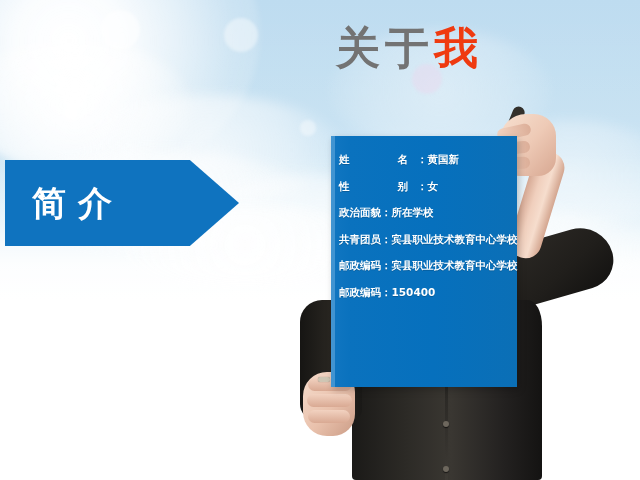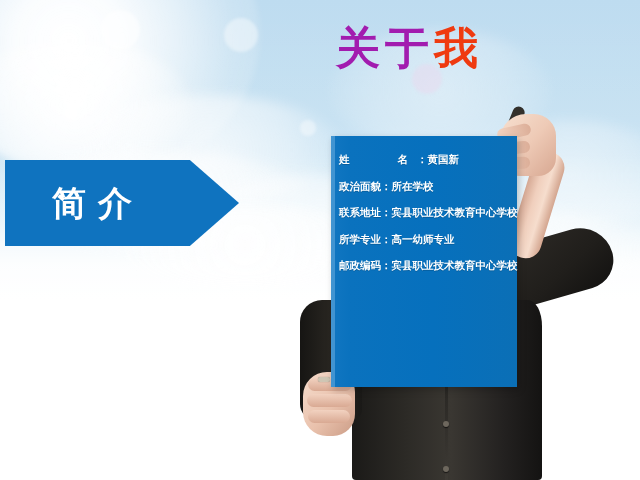--- a/index.html
+++ b/index.html
@@ -73,34 +73,34 @@
   .title {
     position: absolute;
     left: 336px; top: 26px;
     font-size: 44px;
     font-weight: bold;
     letter-spacing: 5px;
     line-height: 1;
     white-space: nowrap;
     font-family: "DejaVu Sans", "Liberation Sans", sans-serif;
   }
-  .title .t-black { color: #a21caf; }
+  .title .t-black { color: #737373; }
   .title .t-accent { color: #ef3a10; }
 
   
   .banner {
     position: absolute;
     left: 5px; top: 160px;
     width: 234px; height: 86px;
     background: #0f73bf;
     clip-path: polygon(0% 0%, 79% 0%, 100% 50%, 79% 100%, 0% 100%);
   }
   .banner-label {
     position: absolute;
-    left: 52px; top: 176px;
+    left: 32px; top: 176px;
     width: 160px;
     font-size: 34px;
     font-weight: bold;
     letter-spacing: 12px;
     color: #ffffff;
     line-height: 54px;
     white-space: nowrap;
   }
 
   
@@ -283,19 +283,20 @@
     <div class="fgl fl1"></div>
     <div class="fgl fl2"></div>
     <div class="fgl fl3"></div>
     <div class="ring"></div>
   </div>
 
   <div class="card"></div>
   <div class="card-edge-left"></div>
   <div class="card-lines" id="card-lines">
       <div class="line"><span class="spaced">姓　　名</span><span>：</span><span>黄国新</span></div>
+      <div class="line"><span class="spaced">性　　别</span><span>：</span><span>女</span></div>
       <div class="line"><span class="lbl-sp">政治面貌</span><span>：</span><span>所在学校</span></div>
-      <div class="line"><span class="lbl-sp">联系地址</span><span>：</span><span>宾县职业技术教育中心学校</span></div>
-      <div class="line"><span class="lbl-sp">所学专业</span><span>：</span><span>高一幼师专业</span></div>
+      <div class="line"><span class="lbl-sp">共青团员</span><span>：</span><span>宾县职业技术教育中心学校</span></div>
       <div class="line"><span class="lbl-sp">邮政编码</span><span>：</span><span>宾县职业技术教育中心学校</span></div>
+      <div class="line"><span class="lbl-sp">邮政编码</span><span>：</span><span>150400</span></div>
     </div>
 
 </div>
 
 </body></html>

